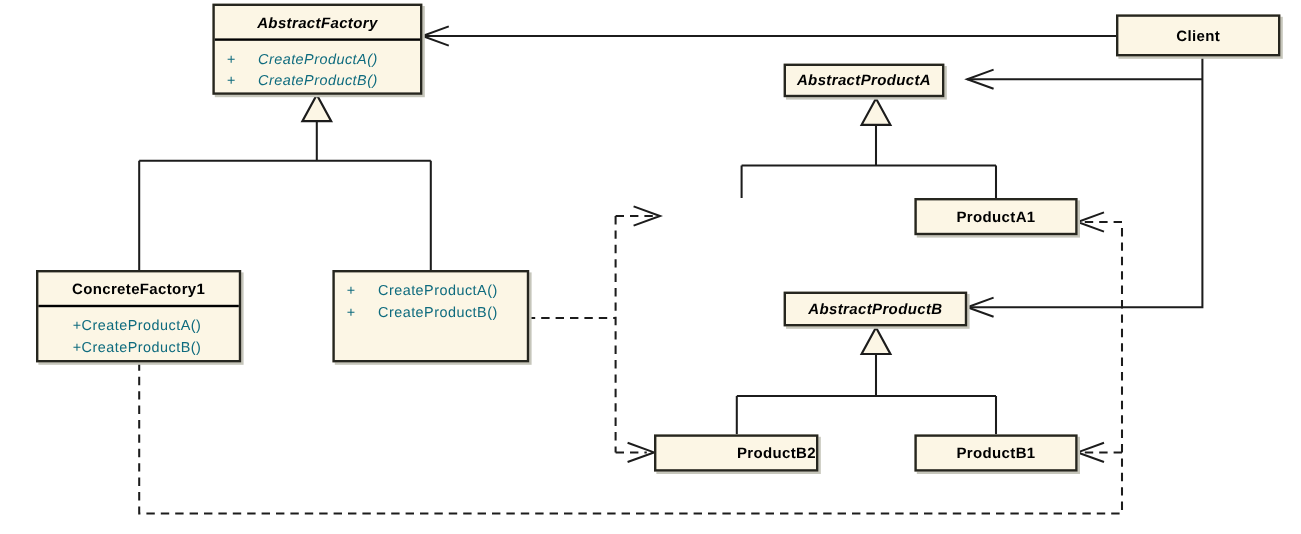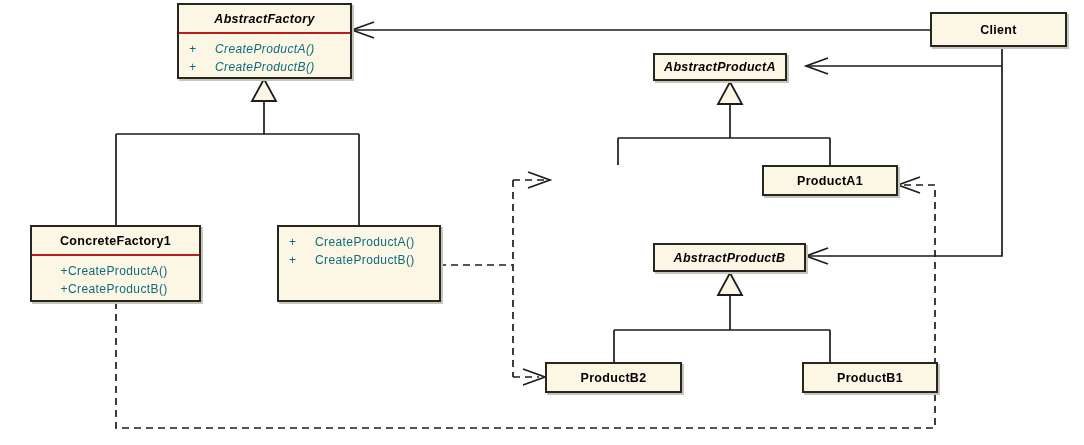--- a/index.html
+++ b/index.html
@@ -27,21 +27,21 @@
     align-items:center;
     justify-content:center;
     font-size:12.5px;
     font-weight:bold;
     color:#000000;
     letter-spacing:0.3px;
     white-space:nowrap;
   }
   .two-comp .uml-title {
     flex:0 0 27px;
-    border-bottom:2px solid #b91c1c;
+    border-bottom:2px solid #000000;
   }
   .uml-methods {
     flex:1 1 auto;
     padding:6px 6px 0 10px;
   }
   .uml-method {
     display:flex;
     font-size:12px;
     line-height:18px;
     color:#0e6b7e;
@@ -122,25 +122,25 @@
 
 
   <div class="uml-class" style="left:762px; top:165px; width:136px; height:31px;">
     <div class="uml-title">ProductA1</div>
   </div>
 
   <div class="uml-class abstract" style="left:653px; top:243px; width:153px; height:29px;">
     <div class="uml-title">AbstractProductB</div>
   </div>
 
-  <div class="uml-class" style="left:545px; top:362px; width:137px; height:31px;">
+  <div class="uml-class" style="left:545px; top:362px; width:137px; height:31px;align-items:flex-end;">
     <div class="uml-title">ProductB2</div>
   </div>
 
-  <div class="uml-class" style="left:762px; top:362px; width:136px; height:31px;margin-left:40px;">
+  <div class="uml-class" style="left:762px; top:362px; width:136px; height:31px;">
     <div class="uml-title">ProductB1</div>
   </div>
 
   <div class="uml-class two-comp" style="left:30px; top:225px; width:171px; height:77px;text-align:right;">
     <div class="uml-title">ConcreteFactory1</div>
     <div class="uml-methods">
       <div class="uml-method">
         <span class="vis">+</span>
         <span>CreateProductA()</span>
       </div>

